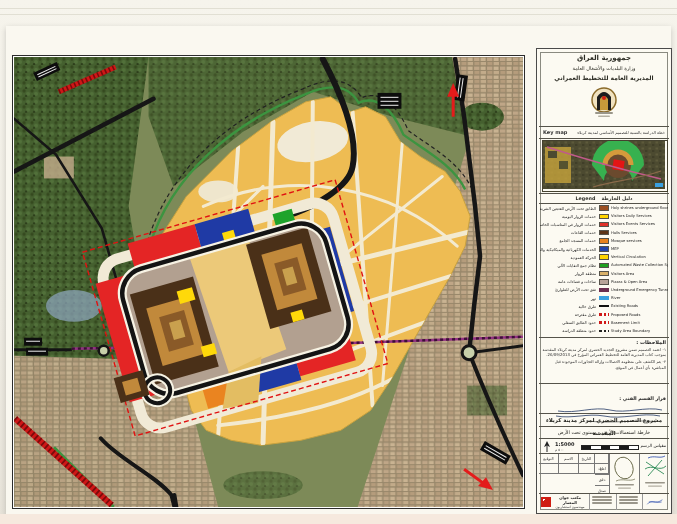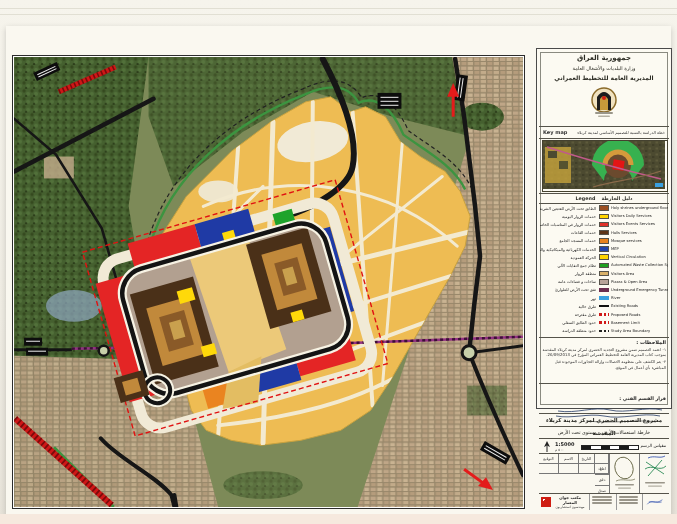--- a/index.html
+++ b/index.html
@@ -7,21 +7,21 @@
   .stage{position:relative;width:677px;height:524px;background:linear-gradient(180deg,#f6f4ec 0%,#efece3 60%,#e7e3d9 100%);}
   .scanline{position:absolute;left:0;width:677px;height:1px;background:#d9d5c9;opacity:.7;}
   .paper{position:absolute;left:6px;top:26px;width:665px;height:490px;background:#faf8f0;box-shadow:0 2px 6px rgba(0,0,0,.18);}
   .bottomstrip{position:absolute;left:0;top:514px;width:677px;height:10px;background:#f6e9de;}
 
   
   .map{position:absolute;left:12px;top:55px;width:513px;height:454px;background:#fff;border:1px solid #2c2c2c;box-sizing:border-box;padding:1px;}
   .map svg{display:block;}
 
   
-  .panel{position:absolute;left:536px;top:48px;width:136px;height:361px;background:#fcfaf2;border:1px solid #4a4a4a;box-sizing:border-box;}
+  .panel{position:absolute;left:536px;top:48px;width:136px;height:466px;background:#fcfaf2;border:1px solid #4a4a4a;box-sizing:border-box;}
   .panel-inner{position:absolute;left:3px;top:3px;right:3px;bottom:3px;border:1px solid #8a8a80;}
   .hdr{position:absolute;left:0;top:0;width:100%;text-align:center;color:#2b2b23;}
   .hdr-l1{top:5px;font-size:7px;font-weight:bold;}
   .hdr-l2{top:16px;font-size:5px;}
   .hdr-l3{top:25px;font-size:6px;font-weight:bold;}
   .emblem{position:absolute;left:50%;top:36px;transform:translateX(-50%);}
   .kmbar{position:absolute;left:2px;right:2px;top:77px;height:11px;border-top:1px solid #55534a;border-bottom:1px solid #55534a;}
   .kmbar .en{position:absolute;left:4px;top:2px;font-size:5px;font-weight:bold;color:#333;}
   .kmbar .ar{position:absolute;right:4px;top:2.5px;font-size:4px;color:#333;direction:rtl;}
   .keymap{position:absolute;left:5px;top:91px;width:124px;height:50px;border:1px solid #44412f;}

